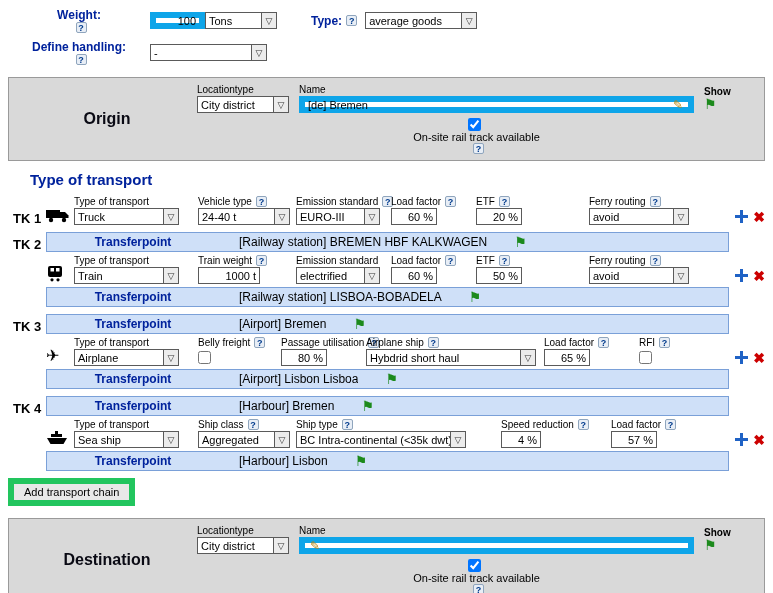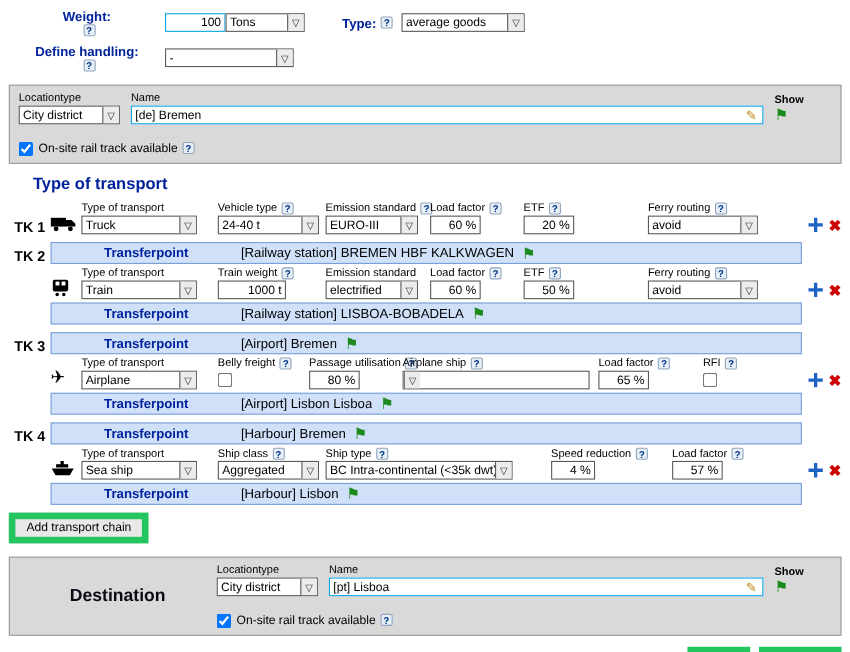--- a/index.html
+++ b/index.html
@@ -9,58 +9,58 @@
 
   
   .toprow { display:flex; align-items:center; margin-bottom:7px; }
   .lbl-blue { color:#00229c; font-weight:bold; font-size:12px; display:inline-flex; align-items:center; }
   .toplabel { width:142px;flex-direction:column; }
 
   .q { display:inline-block; width:11px; height:11px; line-height:11px; text-align:center;
        background:#e8eef6; border:1px solid #8fa5bd; color:#003a8c; font-weight:bold;
        font-size:9px; margin-left:4px; border-radius:2px; cursor:pointer; flex:0 0 auto; }
 
-  .inputbox { height:17px; border:1px solid #0ea5e9; background:#fff; display:flex; align-items:center; padding:0 3px; font-size:11px; }
+  .inputbox { height:17px; border:6px solid #0ea5e9; background:#fff; display:flex; align-items:center; padding:0 3px; font-size:11px; }
   .inputbox input { border:0; outline:0; width:100%; font:inherit; background:transparent; }
   .num input { text-align:right; }
 
   .select { height:17px; border:1px solid #5a5a5a; background:#fff; display:flex; align-items:center; cursor:pointer; }
   .select .txt { flex:1; padding:0 3px; white-space:nowrap; overflow:hidden; }
   .select .arr { width:15px; align-self:stretch; border-left:1px solid #5a5a5a; background:#ececec;
                  display:flex; align-items:center; justify-content:center; font-size:9px; color:#333; }
 
   .valbox { height:17px; border:1px solid #5a5a5a; background:#fff; display:flex; align-items:center;
             justify-content:flex-end; padding:0 3px; gap:3px; }
 
   
   .sectionbox { border:1px solid #9a9a9a; background:#d9d9d9; padding:6px 8px 6px 8px; display:flex; margin-bottom:10px; }
   .section-title { width:180px; text-align:center; font-size:16px; font-weight:bold; align-self:center; color:#0a0a14; }
   .section-main { flex:1; display:flex; flex-direction:column; }
   .section-row1 { display:flex; align-items:center; }
-  .section-row2 { margin-top:16px; display:flex; align-items:flex-start; }
+  .section-row2 { margin-top:5px; display:flex; align-items:center;flex-direction:column; }
   .minilabel { font-size:10px; color:#000; margin-bottom:1px; display:flex; align-items:center; white-space:nowrap; }
   .fieldcol { display:flex; flex-direction:column; }
   .namecol { flex:1; margin:0 10px; }
   .showcol { width:52px; display:flex; flex-direction:column; align-items:flex-start; }
   .show-lbl { font-weight:bold; font-size:10px; }
   .flag { color:#1c8a1c; font-size:14px; line-height:14px; }
   .pencil { color:#b8860b; font-size:12px; cursor:pointer; padding:0 2px; }
   .cbx { margin-right:5px; }
 
   
   .t-heading { color:#00229c; font-weight:bold; font-size:15px; margin:2px 0 8px 22px; }
 
   
   .chain { position:relative; padding-left:38px; margin-bottom:7px; }
   .tk { position:absolute; left:5px; font-weight:bold; font-size:13px; white-space:nowrap; }
   .c1 .tk { top:15px; }
   .c2 .tk, .c3 .tk, .c4 .tk { top:5px; }
 
   .bar { height:20px; background:#cfe0f8; border:1px solid #7aa0d8; display:flex; align-items:center;
-         margin:3px 36px 3px 0; }
+         margin:3px 36px 3px 0;gap:20px; }
   .bar .tp { width:172px; text-align:center; font-weight:bold; color:#00229c; font-size:12px; }
   .bar .val { font-size:12px; white-space:nowrap; overflow:hidden; }
   .bar .flag { margin-left:7px; }
 
   .fieldsrow { display:flex; align-items:flex-end; margin:2px 0; }
   .mode { width:28px; display:flex; align-items:flex-end; padding-bottom:2px; }
   .grp { display:flex; flex-direction:column; justify-content:flex-end; }
   .actions { margin-left:auto; display:flex; align-items:center; gap:4px; padding-bottom:1px; }
   .del { color:#cc0000; font-weight:bold; font-size:14px; line-height:14px; cursor:pointer; }
   .add { cursor:pointer; display:inline-flex; }
@@ -104,20 +104,21 @@
       <span>Define handling:</span>
       <span class="q">?</span>
     </span>
     <span class="select" style="width:117px">
       <span class="txt">-</span>
       <span class="arr">▽</span>
     </span>
   </div>
 
   <div class="sectionbox">
+    <div class="section-title">Origin</div>
     <div class="section-main">
       <div class="section-row1">
         <div class="fieldcol" style="width:92px">
           <div class="minilabel">Locationtype</div>
           <div class="select">
             <span class="txt">City district</span>
             <span class="arr">▽</span>
           </div>
         </div>
         <div class="fieldcol namecol">
@@ -349,20 +350,21 @@
           <span>80</span>
             <span>%</span>
         </div>
       </div>
       <div class="grp" style="width:178px">
         <div class="minilabel">
             <span>Airplane ship</span>
             <span class="q">?</span>
           </div>
         <div class="select" style="width:170px">
+          <span class="txt">Hybdrid short haul</span>
             <span class="arr">▽</span>
         </div>
       </div>
       <div class="grp" style="width:95px">
         <div class="minilabel">
             <span>Load factor</span>
             <span class="q">?</span>
           </div>
         <div class="valbox" style="width:46px">
           <span>65</span>
@@ -485,21 +487,20 @@
         <div class="fieldcol" style="width:92px">
           <div class="minilabel">Locationtype</div>
           <div class="select">
             <span class="txt">City district</span>
             <span class="arr">▽</span>
           </div>
         </div>
         <div class="fieldcol namecol">
           <div class="minilabel">Name</div>
           <div class="inputbox">
-            <input value="[pt] Lisboa" style="">
             <span class="pencil">✎</span>
           </div>
         </div>
         <div class="showcol">
           <div class="show-lbl">Show</div>
           <span class="flag">⚑</span>
         </div>
       </div>
       <div class="section-row2">
         <input type="checkbox" class="cbx" checked="" style="">

